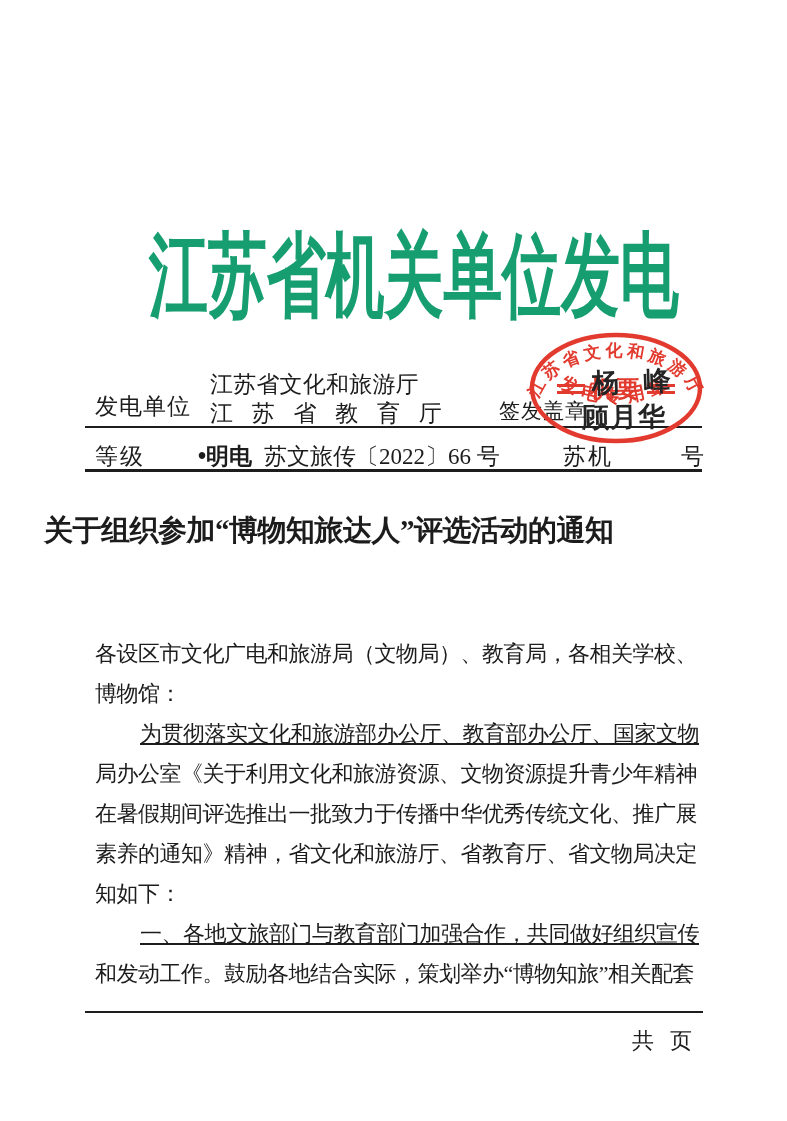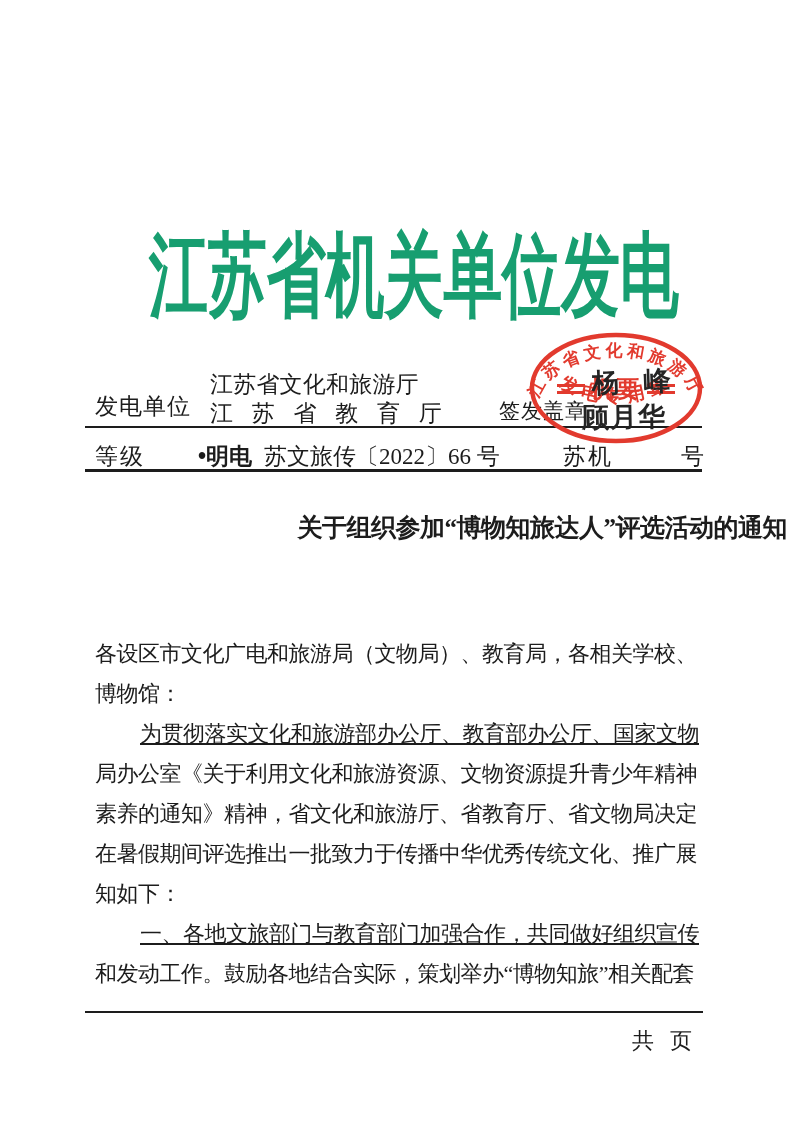--- a/index.html
+++ b/index.html
@@ -75,22 +75,22 @@
   }
 
   
   .signature { position: absolute; color: #242424; font-weight: 600; white-space: nowrap; z-index: 5; }
   .sig-1 { left: 592px; top: 364px; font-size: 27px; word-spacing: 18px; transform: rotate(-2deg); }
   .sig-2 { left: 582px; top: 399px; font-size: 27px; letter-spacing: 1px; transform: rotate(-1deg); }
 
   
   .doc-title {
     position: absolute; top: 511px; left: 0; width: 100%;
-    text-align: right;
-    font-size: 25px; font-weight: 700;
+    text-align: left;
+    font-size: 29px; font-weight: 700;
     letter-spacing: -0.5px;
     white-space: nowrap;
     padding-left: 44px;
   }
 
   
   .body-text { position: absolute; left: 95px; top: 588px; width: 610px; margin-top: 46px; }
   .body-line {
     font-size: 22px;
     line-height: 40px;
@@ -157,22 +157,22 @@
   <div class="signature sig-1">杨 峰</div>
   <div class="signature sig-2">顾月华</div>
 
   <div class="doc-title">关于组织参加“博物知旅达人”评选活动的通知</div>
 
   <div class="body-text">
     <div class="body-line">各设区市文化广电和旅游局（文物局）、教育局，各相关学校、</div>
     <div class="body-line">博物馆：</div>
     <div class="body-line indent">为贯彻落实文化和旅游部办公厅、教育部办公厅、国家文物</div>
     <div class="body-line">局办公室《关于利用文化和旅游资源、文物资源提升青少年精神</div>
+    <div class="body-line">在暑假期间评选推出一批致力于传播中华优秀传统文化、推广展</div>
     <div class="body-line">素养的通知》精神，省文化和旅游厅、省教育厅、省文物局决定</div>
-    <div class="body-line">在暑假期间评选推出一批致力于传播中华优秀传统文化、推广展</div>
     <div class="body-line">知如下：</div>
     <div class="body-line indent">一、各地文旅部门与教育部门加强合作，共同做好组织宣传</div>
     <div class="body-line">和发动工作。鼓励各地结合实际，策划举办“博物知旅”相关配套</div>
   </div>
 
   <div class="rule rule-footer"></div>
   <div class="footer-pagination">
     <span>共</span><span class="gap"></span><span>页</span>
   </div>
 

